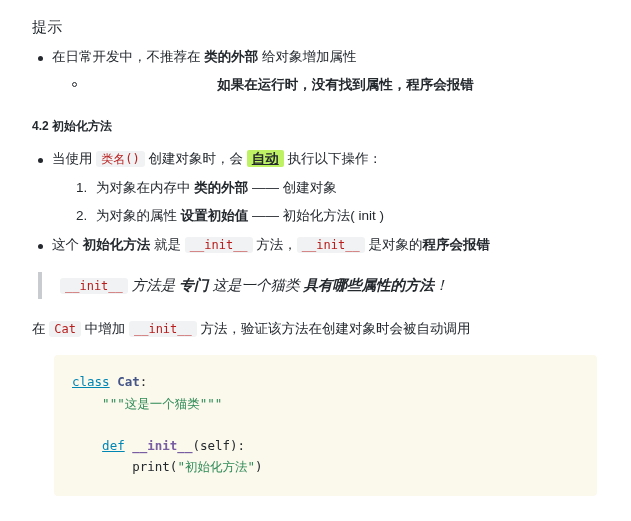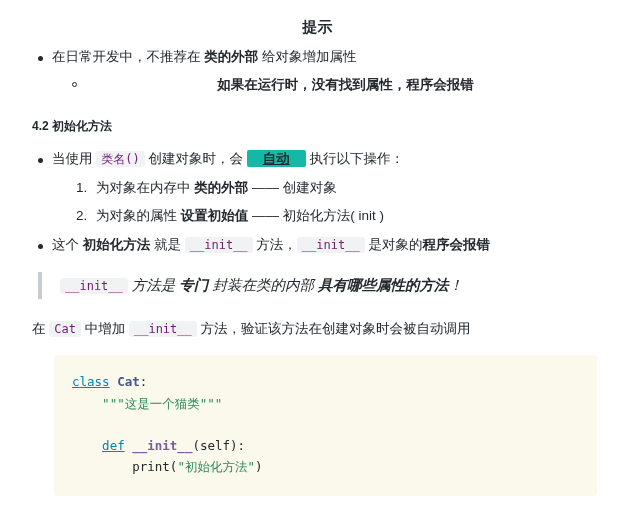--- a/index.html
+++ b/index.html
@@ -15,25 +15,24 @@
     color: #24292e;
     overflow: hidden;
   }
   .page {
     box-sizing: border-box;
     padding: 18px 28px 0 32px;
     width: 631px;
   }
   .h-tip {
     font-size: 15px;
-    font-weight: bold;
+    font-weight: normal;
     color: #24292e;
     margin: 0 0 10px 0;
     letter-spacing: 0.3px;
-    text-align: center;
   }
   ul.bullets {
     list-style: none;
     margin: 0;
     padding: 0;
   }
   ul.bullets > li {
     position: relative;
     padding-left: 20px;
     margin: 0 0 8px 0;
@@ -102,28 +101,28 @@
     top: 0;
     font-weight: normal;
   }
 
   code.inline {
     font-family: "DejaVu Sans Mono", monospace;
     font-size: 12px;
     background: #f1f2f3;
     border-radius: 3px;
     padding: 1px 5px;
-    color: #701a75;
+    color: #b91c1c;
   }
   code.hl {
     font-family: "Liberation Sans", sans-serif;
     font-size: 13.5px;
-    background: #14b8a6;
+    background: #bef264;
     border-radius: 2px;
-    padding: 1px 16px;
+    padding: 1px 5px;
     font-weight: bold;
     color: #24292e;
     text-decoration: underline;
   }
   .quote {
     border-left: 4px solid #c8ccd0;
     margin: 16px 0 14px 6px;
     padding: 2px 0 2px 18px;
     font-style: italic;
     font-size: 14.5px;
@@ -183,21 +182,21 @@
           <span>为对象的属性 </span><span class="bold">设置初始值</span><span> —— 初始化方法( init )</span>
         </li>
       </ol>
     </li>
     <li>
       <span>这个 </span><span class="bold">初始化方法</span><span> 就是 </span><code class="inline">__init__</code><span> 方法，</span><code class="inline">__init__</code><span> 是对象的</span><span class="bold">程序会报错</span>
     </li>
   </ul>
 
   <div class="quote">
-    <code class="inline">__init__</code><span> 方法是 </span><span class="bold">专门</span><span> 封装在类的内部 </span><span class="bold">具有哪些属性的方法</span><span>！</span>
+    <code class="inline">__init__</code><span> 方法是 </span><span class="bold">专门</span><span> 这是一个猫类 </span><span class="bold">具有哪些属性的方法</span><span>！</span>
   </div>
 
   <div class="para">
     <span>在 </span><code class="inline">Cat</code><span> 中增加 </span><code class="inline">__init__</code><span> 方法，验证该方法在创建对象时会被自动调用</span>
   </div>
 
   <div class="codeblock"><span class="k-kw">class</span> <span class="k-cls">Cat</span><span class="k-plain">:</span>
     <span class="k-str">"""这是一个猫类"""</span>
 
     <span class="k-kw">def</span> <span class="k-fn">__init__</span><span class="k-arg">(self):</span>

